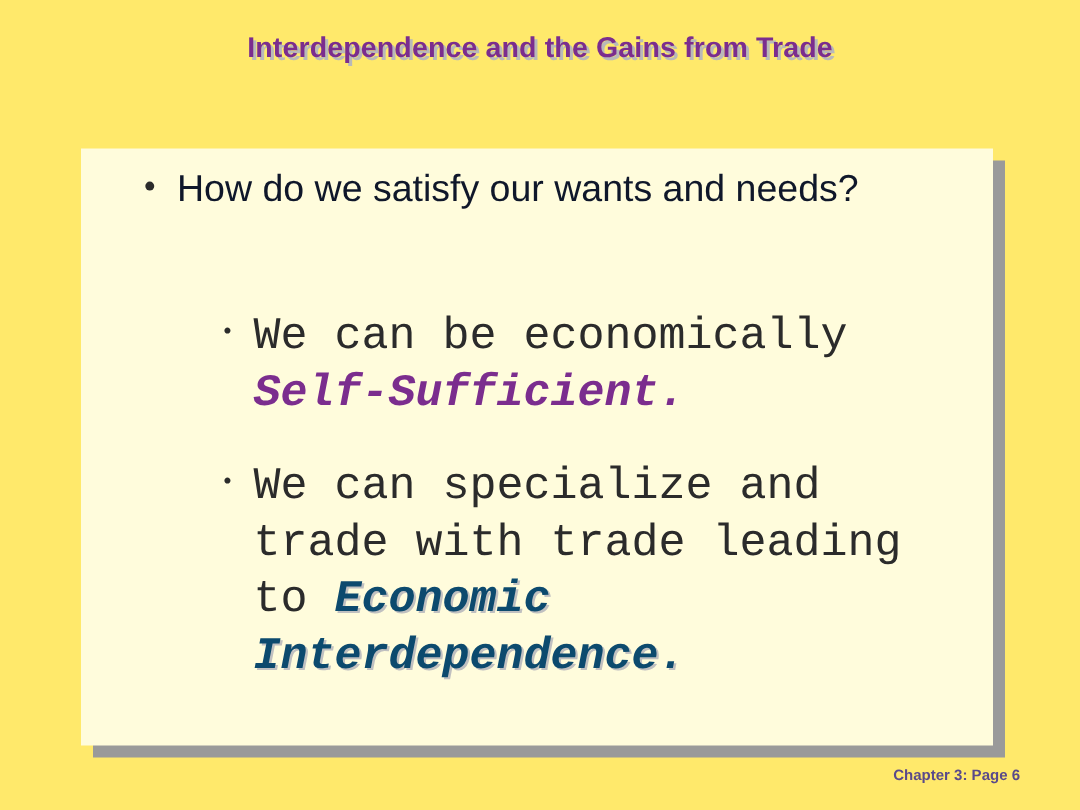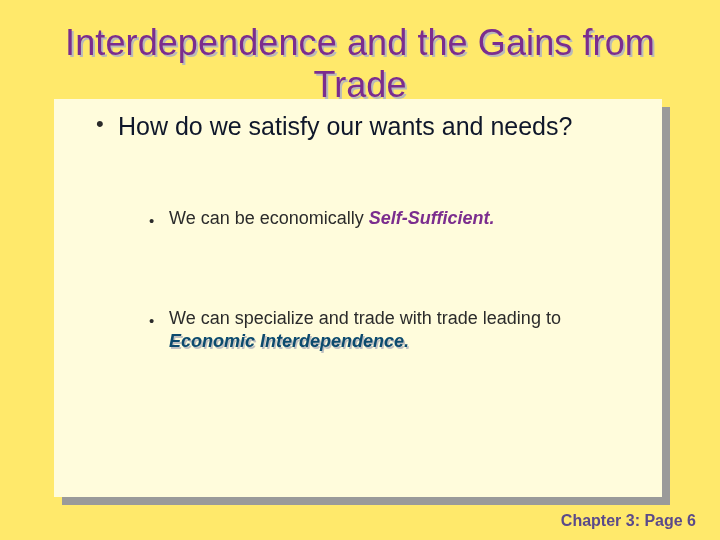--- a/index.html
+++ b/index.html
@@ -18,22 +18,22 @@
     width: 720px;
     height: 540px;
     box-sizing: border-box;
   }
   .title {
     position: absolute;
     left: 36px;
     top: 22px;
     width: 648px;
     text-align: center;
-    font-size: 36px;
-    font-weight: normal;
+    font-size: 19px;
+    font-weight: bold;
     color: #7B2D8E;
     line-height: 1.17;
     text-shadow: 2px 2px 0px #b9b9b9;
     letter-spacing: 0.1px;
   }
   .body-shadow {
     position: absolute;
     left: 62px;
     top: 107px;
     width: 608px;
@@ -80,43 +80,44 @@
     align-items: flex-start;
   }
   .lvl2 .bullet {
     width: 20px;
     flex: 0 0 20px;
     font-size: 15px;
     line-height: 1.9;
     color: #2b2b2b;
   }
   .lvl2 .txt {
-    font-size: 18px;
+    font-size: 30px;
     line-height: 1.25;
     color: #2b2b2b;
     flex: 1;
+    font-family: Liberation Mono, monospace;
   }
   .sub-a { top: 108px; }
   .sub-b { top: 208px; }
   .purple {
     color: #7B2D8E;
     font-weight: bold;
     font-style: italic;
   }
   .purple-shadow {
     color: #0c4a6e;
     font-weight: bold;
     font-style: italic;
     text-shadow: 1.5px 1.5px 0px #c0c0c0;
   }
   .footer {
     position: absolute;
-    right: 24px;
+    right: 40px;
     top: 512px;
-    font-size: 16px;
+    font-size: 10px;
     color: #5a4a8a;
     font-weight: bold;
   }
 </style>
 </head>
 <body>
 
 <div class="slide">
 
   <div class="title">Interdependence and the Gains from Trade</div>

